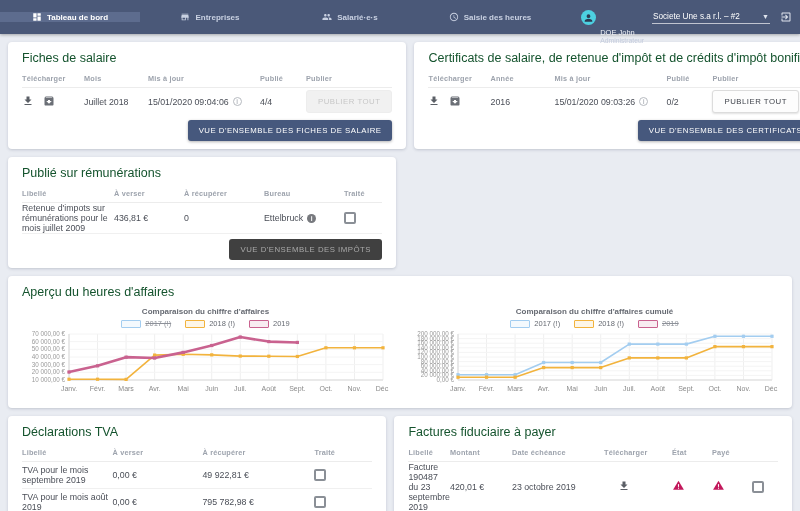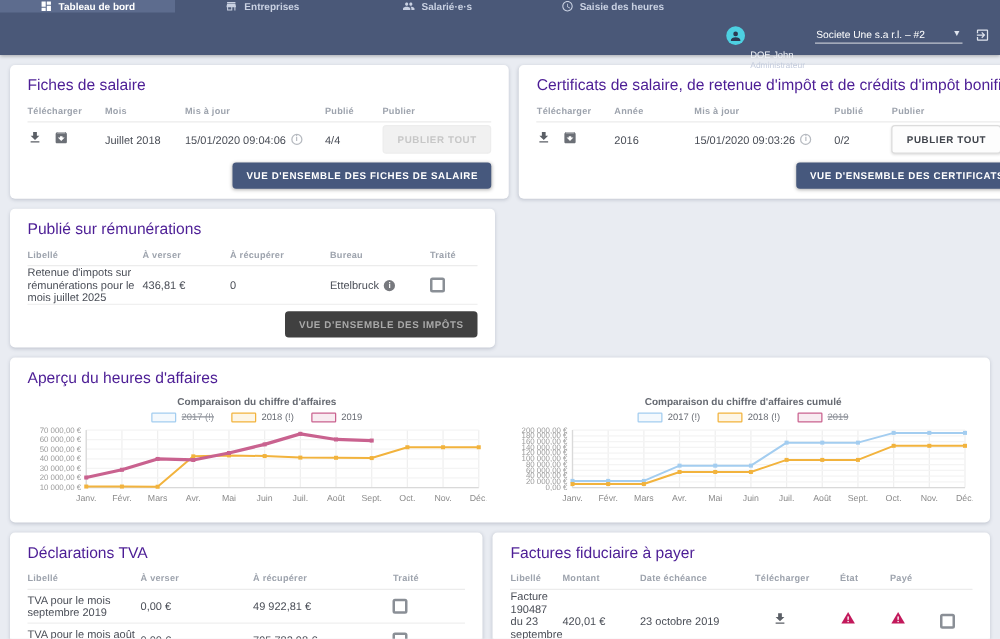--- a/index.html
+++ b/index.html
@@ -1,41 +1,41 @@
 <!DOCTYPE html>
 <html><head>
 <meta charset="utf-8">
 <style>
   * { box-sizing: border-box; margin: 0; padding: 0; }
   html,body { width:800px; height:511px; overflow:hidden; }
   body { font-family:"Liberation Sans", sans-serif; background:#e9ecf2; }
 
   
-  .navbar { height:44px; background:#4a5878; display:flex; align-items:flex-start; box-shadow:0 1px 3px rgba(0,0,0,.3); position:relative; z-index:5; }
+  .navbar { height:34px; background:#4a5878; display:flex; align-items:center; box-shadow:0 1px 3px rgba(0,0,0,.3); position:relative; z-index:5; }
   .nav-tabs { display:flex; flex:0 0 560px; }
   .nav-tab { flex:0 0 140px; display:flex; align-items:center; justify-content:center; gap:5px; color:#c9d1e2; font-size:8px; font-weight:700; cursor:pointer; }
   .nav-tab.active { background:#5d6c8e; color:#ffffff; }
   .nav-tab svg { width:10px; height:10px; fill:currentColor; }
   .nav-right { flex:1; display:flex; align-items:center; justify-content:flex-end; gap:8px; padding-right:6px; }
   .user-block { display:flex; align-items:center; gap:4px; }
   .avatar { width:15px; height:15px; border-radius:50%; background:#4dd0e1; display:flex; align-items:center; justify-content:center; overflow:hidden; }
   .avatar svg { width:13px; height:13px; fill:#2c3a52; }
   .user-text { display:flex; flex-direction:column; line-height:1.15;margin-top:40px; }
   .user-name { font-size:7.5px; color:#f0f3f8; }
   .user-role { font-size:6.8px; color:#c3cbdc; }
   .company-select { width:118px; display:flex; align-items:center; justify-content:space-between; border-bottom:1px solid rgba(255,255,255,.65); padding:2px 1px; color:#fff; font-size:8.2px; cursor:pointer; }
   .caret { font-size:7px; color:#dfe4ee; }
   .logout { display:flex; align-items:center; cursor:pointer; padding:0 2px; }
   .logout svg { width:12px; height:12px; fill:#dfe4ee; }
 
   
   .main { padding:8px; display:flex; flex-direction:column; gap:8px; }
   .grid2 { display:grid; grid-template-columns:1fr 1fr; gap:8px; }
   .card { background:#fff; border-radius:4px; box-shadow:0 1px 3px rgba(55,62,90,.22); padding:9px 14px 8px; }
-  .card-title { font-size:12.5px; color:#4c1d95; margin-bottom:6px; white-space:nowrap; }
+  .card-title { font-size:12.5px; color:#14532d; margin-bottom:6px; white-space:nowrap; }
 
   
   .tbl-head, .tbl-row { display:grid; align-items:center; }
   .tbl-head { border-bottom:1px solid #ececec; padding:3px 0 4px; }
   .th { font-size:7.3px; color:#9da3ad; font-weight:700; letter-spacing:.2px; }
   .td { font-size:8.8px; color:#4a4e57; }
   .tbl-row { min-height:27px; }
   .bordered .tbl-row { border-bottom:1px solid #f0f0f0; }
   .fiches-grid { grid-template-columns:62px 64px 112px 46px 1fr; }
   .impots-grid { grid-template-columns:1fr 70px 80px 80px 38px; }
@@ -47,21 +47,21 @@
   
   .icon-dl svg { width:12px; height:12px; fill:#5b5f66; }
   .icon-zip svg { width:12px; height:12px; fill:#6b6f76; }
   .info-outline { width:9px; height:9px; border:1px solid #b6bac0; border-radius:50%; color:#b6bac0; font-size:6.5px; display:inline-flex; align-items:center; justify-content:center; font-weight:700; }
   .info-filled { width:9px; height:9px; background:#77797e; border-radius:50%; color:#fff; font-size:6.5px; display:inline-flex; align-items:center; justify-content:center; font-weight:700; }
   .warn svg { width:13px; height:13px; }
   .checkbox { width:12px; height:12px; border:2px solid #8a8f96; border-radius:2px; display:inline-block; cursor:pointer; position:relative; }
 
   
   .card-footer { display:flex; justify-content:flex-end; margin-top:5px; }
-  .btn { border:none; border-radius:3px; font-family:inherit; font-size:7.8px; font-weight:700; letter-spacing:.5px; padding:6px 11px; cursor:pointer; white-space:nowrap; }
+  .btn { border:none; border-radius:3px; font-family:inherit; font-size:7.8px; font-weight:400; letter-spacing:.5px; padding:6px 11px; cursor:pointer; white-space:nowrap; }
   .btn-dark { background:#46587d; color:#fff; box-shadow:0 1px 3px rgba(0,0,0,.3); }
   .btn-disabled { background:#404040; color:#a9a9a9; cursor:default; box-shadow:none;text-align:right; }
   .btn-outline { background:#fdfdfd; color:#3f434b; border:1px solid #dcdcdc; box-shadow:0 1px 2px rgba(0,0,0,.12); }
   .btn-outline-disabled { background:#f1f1f1; color:#c7c7c7; border:1px solid #ededed; cursor:default; }
 
   
   .charts-row { display:flex; gap:22px; }
   .chart { flex:1; display:flex; flex-direction:column; align-items:center; }
   .chart-title { font-size:8px; font-weight:700; color:#666a72; margin:2px 0 3px; }
   .chart-legend { display:flex; gap:14px; align-items:center; margin-bottom:2px; }
@@ -196,21 +196,21 @@
       <div class="card-title">Publié sur rémunérations</div>
       <div class="tbl-head impots-grid">
         <span class="th">Libellé</span>
         <span class="th">À verser</span>
         <span class="th">À récupérer</span>
         <span class="th">Bureau</span>
         <span class="th">Traité</span>
       </div>
       <div class="bordered">
         <div class="tbl-row impots-grid">
-          <span class="td">Retenue d'impots sur rémunérations pour le mois juillet 2025</span>
+          <span class="td">Retenue d'impots sur rémunérations pour le mois juillet 2009</span>
           <span class="td">436,81 €</span>
           <span class="td">0</span>
           <span class="td cell-with-icon">
             <span>Ettelbruck</span>
             <span class="info-filled">i</span>
           </span>
           <span class="checkbox"></span>
         </div>
       </div>
       <div class="card-footer">

